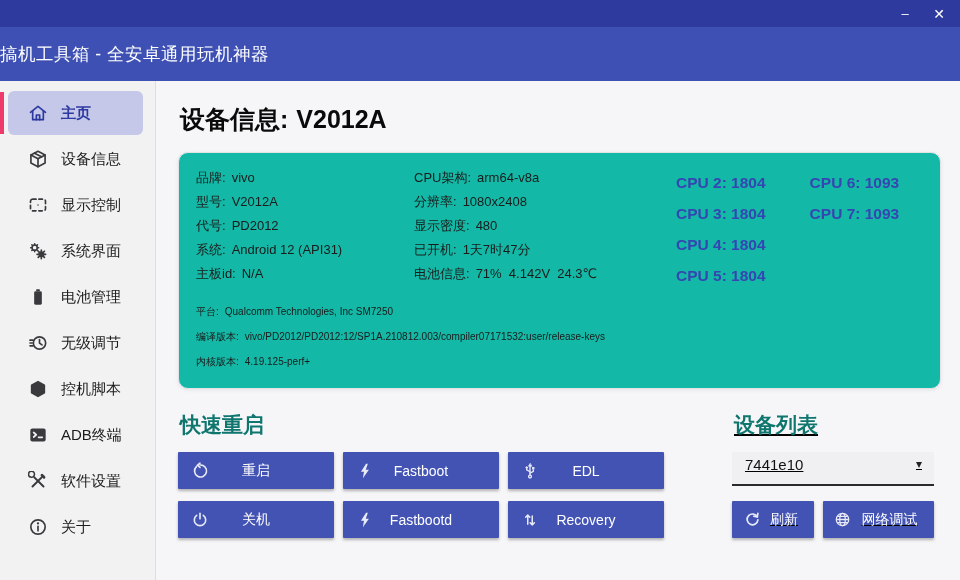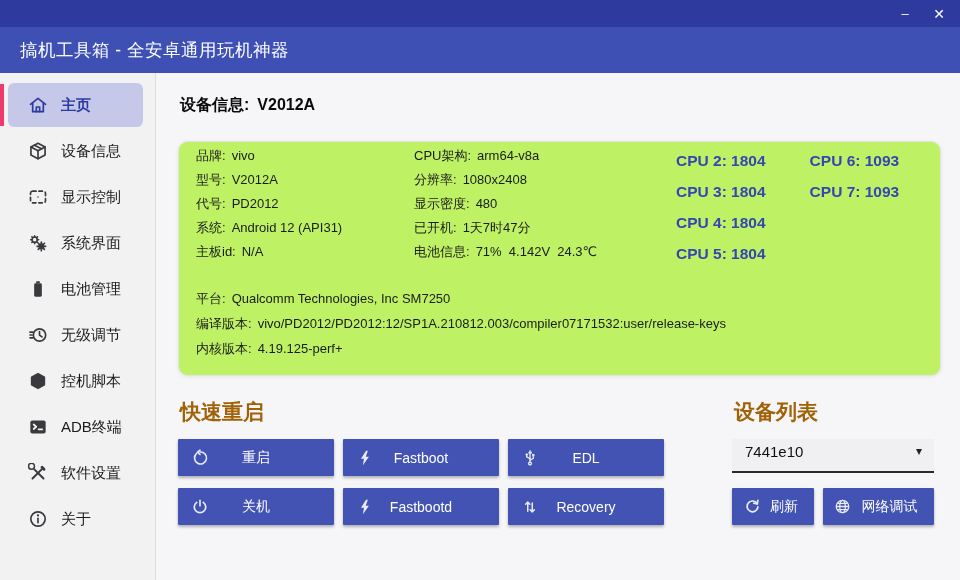--- a/index.html
+++ b/index.html
@@ -6,64 +6,64 @@
   html,body { width:960px; height:580px; overflow:hidden;
     font-family:"Liberation Sans","DejaVu Sans",sans-serif; background:#f6f6f8; }
 
   
   .titlebar { height:27px; background:#2e3a9e; display:flex; justify-content:flex-end; align-items:center; }
   .winbtn { width:34px; height:27px; color:#fff; display:flex; align-items:center; justify-content:center;
     font-size:13px; cursor:pointer; }
   .winbtn.close { font-size:14px; margin-right:4px; }
 
   
-  .header { height:46px; background:#3e50b4; color:#ffffff; display:flex; align-items:center;
-    padding-left:20px; font-size:17.5px; letter-spacing:0.5px; }
+  .header { height:54px; background:#3e50b4; color:#ffffff; display:flex; align-items:center;
+    font-size:17.5px; letter-spacing:0.5px; }
 
   
   .body { display:flex; height:507px; }
   .sidebar { width:156px; background:#f2f2f3; border-right:1px solid #dddde0; padding-top:8px; flex:none; }
   .side-item { height:44px; margin:2px 12px 2px 8px; display:flex; align-items:center; gap:13px;
     padding-left:20px; border-radius:6px; font-size:15px; color:#1c1c1c; position:relative; cursor:pointer; }
   .side-item .icon { width:20px; height:20px; color:#3a3a3e; display:flex; align-items:center; justify-content:center; }
   .side-item.active { background:#c5c8e9; color:#2c3aa0; font-weight:600; }
   .side-item.active .icon { color:#2c3aa0; }
   .side-item.active .accent { position:absolute; left:-8px; top:1px; width:4px; height:42px; background:#ee3a6d; }
 
   .content { flex:1; background:#f6f6f8; padding:14px 19px 0 22px; overflow:hidden; }
-  .device-title { font-size:16px; font-weight:700; color:#0a0a0a; margin:8px 0 25px 2px; }
+  .device-title { font-size:25px; font-weight:700; color:#0a0a0a; margin:8px 0 16px 2px; }
   .device-title .dev-name { margin-left:8px; }
 
   
-  .panel { background:#bef264; border:1px solid #e3e3e6; border-radius:10px;
-    box-shadow:0 1px 4px rgba(0,0,0,0.07); padding:2px 16px 14px 17px; }
+  .panel { background:#14b8a6; border:1px solid #e3e3e6; border-radius:10px;
+    box-shadow:0 1px 4px rgba(0,0,0,0.07); padding:13px 16px 14px 17px; }
   .panel-top { display:flex; }
   .col { font-size:13px; color:#1b1b1b; }
   .col .row { height:24px; line-height:24px; white-space:nowrap; }
   .col .val { margin-left:6px; white-space:pre; }
   .col1 { width:218px; }
   .col2 { width:262px; }
   .cpu-grid { display:grid; grid-template-rows:repeat(4,31px); grid-auto-flow:column; column-gap:44px;
     align-content:start; margin-top:1px; }
   .cpu-cell { font-size:15.5px; font-weight:700; color:#3546b2; line-height:31px; white-space:nowrap; }
-  .panel-bottom { margin-top:17px; font-size:13px; color:#1b1b1b; }
+  .panel-bottom { margin-top:8px; font-size:10px; color:#1b1b1b; }
   .panel-bottom .row { height:25px; line-height:25px; white-space:nowrap; }
   .panel-bottom .val { margin-left:6px; white-space:pre; }
 
   
   .bottom-area { display:flex; margin-top:17px; }
-  .section-title { font-size:21px; font-weight:700; color:#a16207; margin:5px 0 13px 2px; }
+  .section-title { font-size:21px; font-weight:700; color:#0f766e; margin:5px 0 13px 2px; }
   .btn-grid { display:grid; grid-template-columns:repeat(3,156px); grid-auto-rows:37px; gap:12px 9px; }
   .btn { background:#4253b4; border:none; border-radius:1px; color:#fff; font-size:14px; position:relative;
     display:flex; align-items:center; justify-content:center; box-shadow:0 2px 3px rgba(0,0,0,0.28);
     cursor:pointer; font-family:inherit; }
   .btn .icon { position:absolute; left:13px; width:18px; height:18px; color:#e8eaf6;
     display:flex; align-items:center; justify-content:center; }
 
-  .devices { margin-left:auto; width:202px; margin-right:7px; }
+  .devices { margin-left:auto; width:202px; margin-right:7px;text-decoration:underline; }
   .dropdown { height:34px; background:#f0f0f2; border-bottom:2px solid #2a2a2a; display:flex;
     align-items:center; justify-content:space-between; padding:0 12px 8px 13px; font-size:15px;
     color:#111; cursor:pointer; }
   .dropdown .caret { font-size:12px; color:#222; }
   .dev-buttons { display:flex; gap:9px; margin-top:15px; }
   .btn.small { height:37px; }
   .btn.refresh { width:82px; }
   .btn.refresh .icon { left:11px; }
   .btn.network { flex:1; }
   .btn.network .icon { left:10px; }

